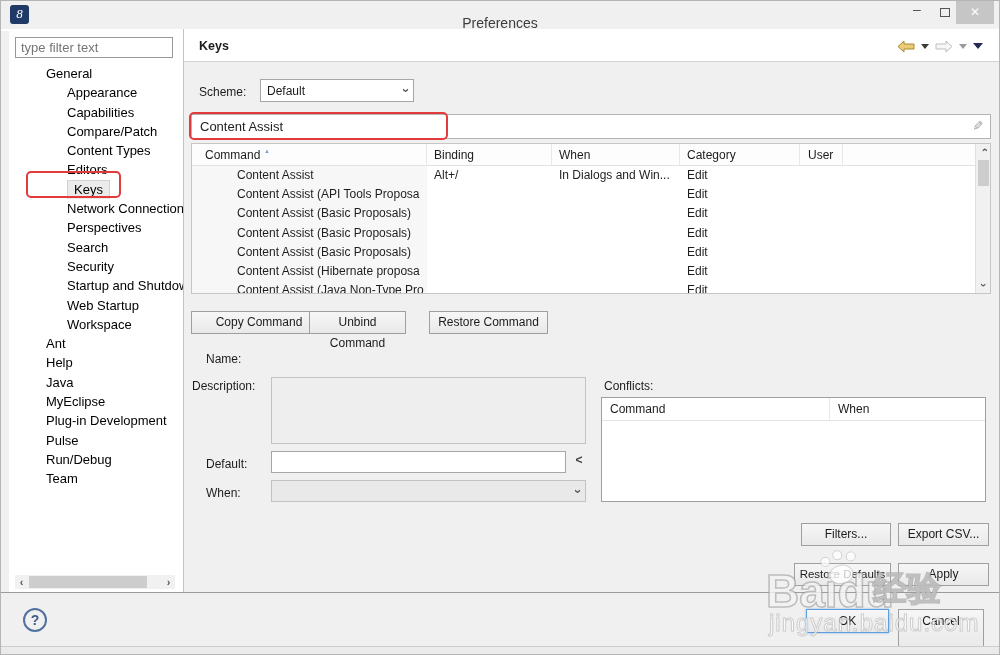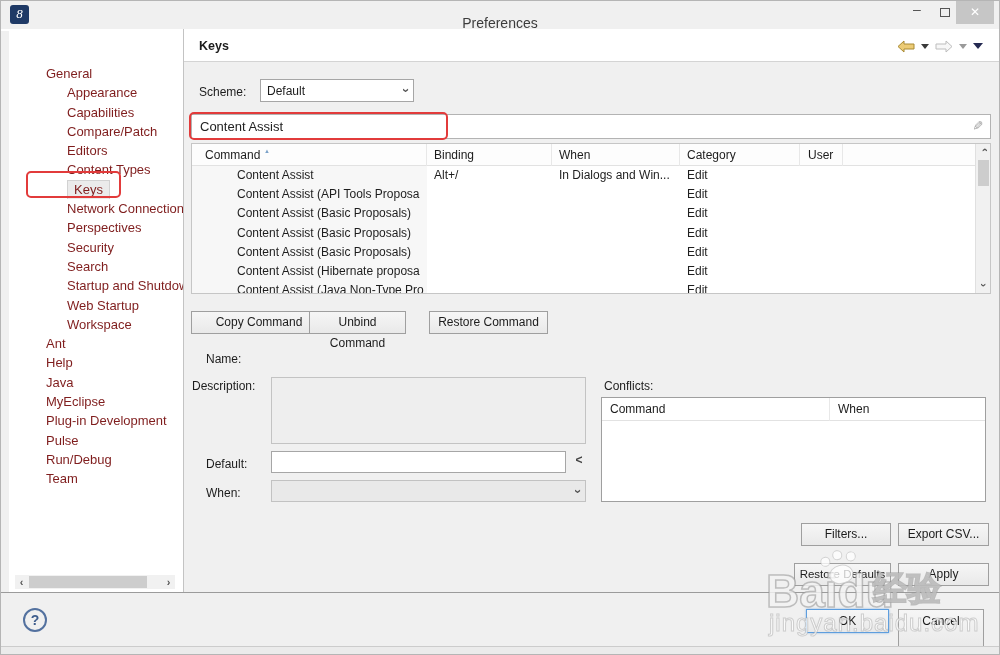--- a/index.html
+++ b/index.html
@@ -21,21 +21,21 @@
   .btn-max .maxbox { position:absolute; left:9px; top:7px; width:10px; height:9px; border:1px solid #555; }
   .btn-close { left:955px; width:38px; background:#c6c6c6; color:#fff; font-size:12px; line-height:22px; }
 
   
   .sidebar { position:absolute; left:8px; top:30px; width:174px; height:561px; background:#fff; }
   .v-divider { position:absolute; left:182px; top:28px; width:1px; height:563px; background:#c3c3c3; }
   .top-strip { position:absolute; left:0; top:28px; width:1000px; height:2px; background:#fff; }
   .filter-input { position:absolute; left:6px; top:6px; width:158px; height:21px; border:1px solid #999;
                   font-size:13px; padding:0 5px; color:#8a8a8a; background:#fff; font-family:"Liberation Sans", sans-serif; }
   .tree { position:absolute; left:0; top:33px; width:174px; }
-  .tree-item { height:19.3px; line-height:19.3px; font-size:13px; color:#7f1d1d; white-space:nowrap; overflow:hidden; }
+  .tree-item { height:19.3px; line-height:19.3px; font-size:13px; color:#000000; white-space:nowrap; overflow:hidden; }
   .lvl1 { padding-left:37px; }
   .lvl2 { padding-left:58px; }
   .ti.selected { background:#ebebeb; border:1px solid #d2d2d2; padding:1px 6px 2px 6px; }
   .h-scroll { position:absolute; left:6px; top:544px; width:160px; height:14px; background:#f1f1f1; }
   .h-scroll .arrow { position:absolute; top:0; width:13px; height:14px; font-size:11px; font-weight:bold;
                      color:#555; text-align:center; line-height:14px; }
   .h-thumb { position:absolute; left:14px; top:1px; width:118px; height:12px; background:#cdcdcd; }
 
   
   .content-header { position:absolute; left:183px; top:28px; width:817px; height:33px; background:#fff;
@@ -127,32 +127,33 @@
     <div class="win-title">Preferences</div>
     <div class="tb-btn btn-min">–</div>
     <div class="tb-btn btn-max">
         <span class="maxbox"></span>
       </div>
     <div class="tb-btn btn-close">✕</div>
   </div>
   <div class="top-strip"></div>
 
   <div class="sidebar">
+    <input class="filter-input" placeholder="type filter text" style="">
     <div class="tree">
       <div class="tree-item lvl1"><span class="ti">General</span></div>
       <div class="tree-item lvl2"><span class="ti">Appearance</span></div>
       <div class="tree-item lvl2"><span class="ti">Capabilities</span></div>
       <div class="tree-item lvl2"><span class="ti">Compare/Patch</span></div>
+      <div class="tree-item lvl2"><span class="ti">Content Types</span></div>
       <div class="tree-item lvl2"><span class="ti">Editors</span></div>
-      <div class="tree-item lvl2"><span class="ti">Content Types</span></div>
       <div class="tree-item lvl2"><span class="ti selected">Keys</span></div>
       <div class="tree-item lvl2"><span class="ti">Network Connections</span></div>
       <div class="tree-item lvl2"><span class="ti">Perspectives</span></div>
+      <div class="tree-item lvl2"><span class="ti">Search</span></div>
       <div class="tree-item lvl2"><span class="ti">Security</span></div>
-      <div class="tree-item lvl2"><span class="ti">Search</span></div>
       <div class="tree-item lvl2"><span class="ti">Startup and Shutdow</span></div>
       <div class="tree-item lvl2"><span class="ti">Web Startup</span></div>
       <div class="tree-item lvl2"><span class="ti">Workspace</span></div>
       <div class="tree-item lvl1"><span class="ti">Ant</span></div>
       <div class="tree-item lvl1"><span class="ti">Help</span></div>
       <div class="tree-item lvl1"><span class="ti">Java</span></div>
       <div class="tree-item lvl1"><span class="ti">MyEclipse</span></div>
       <div class="tree-item lvl1"><span class="ti">Plug-in Development</span></div>
       <div class="tree-item lvl1"><span class="ti">Pulse</span></div>
       <div class="tree-item lvl1"><span class="ti">Run/Debug</span></div>

